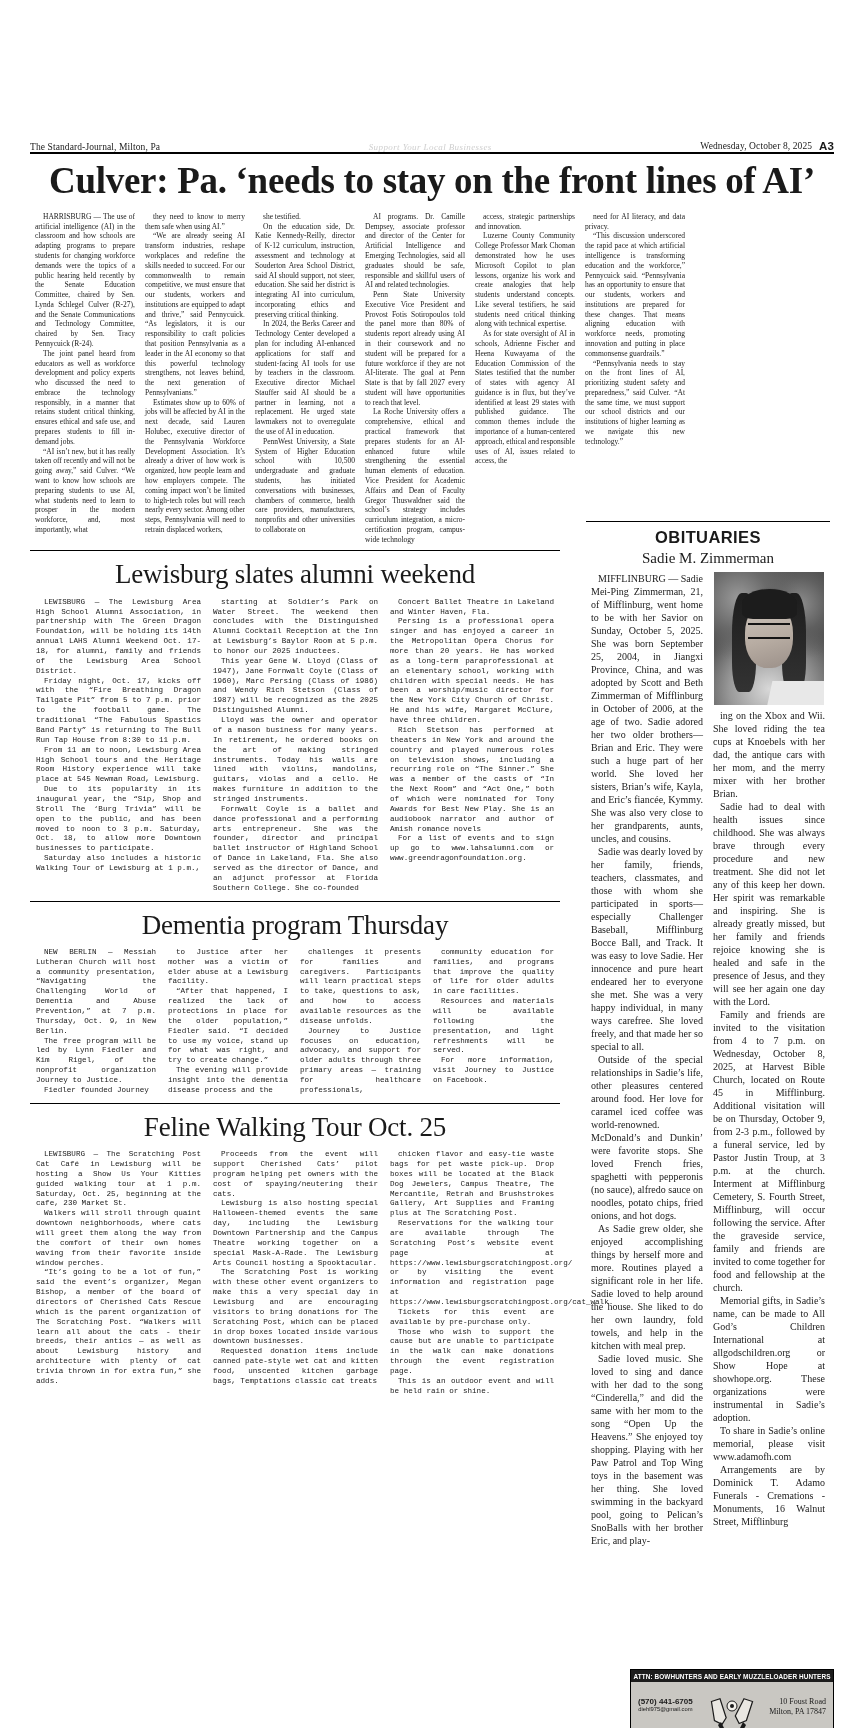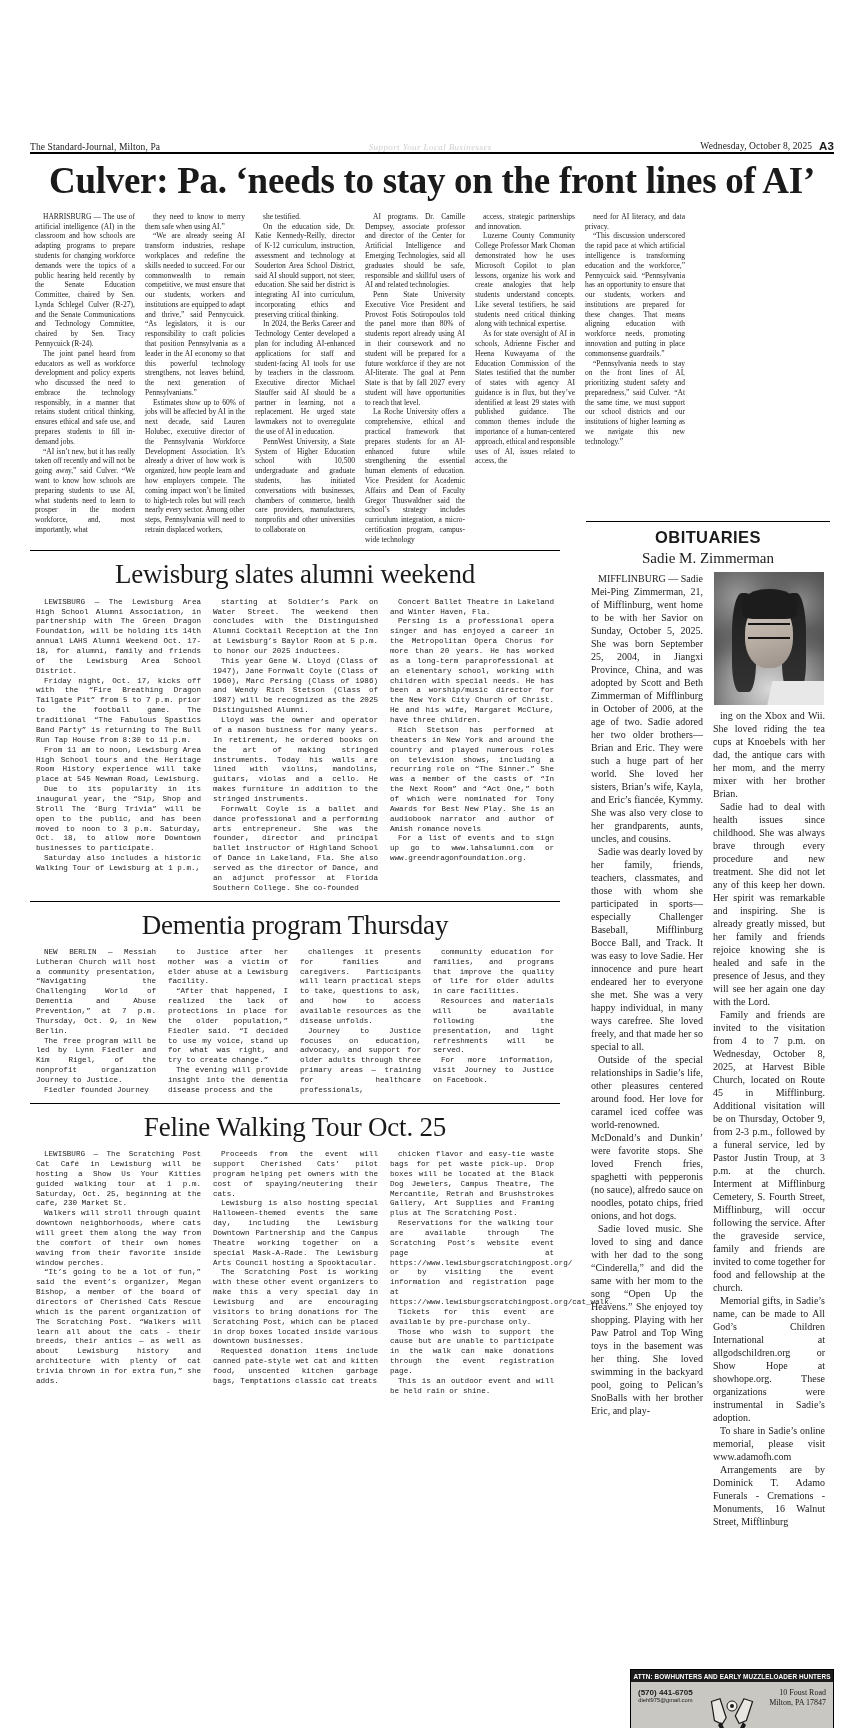--- a/index.html
+++ b/index.html
@@ -193,21 +193,21 @@
   .ad-banner {
     background: #1c1c1c;
     color: #fff;
     font-family: "Liberation Sans", sans-serif;
     font-weight: bold;
     font-size: 6.4px;
     letter-spacing: .1px;
     text-align: center;
     padding: 2.5px 0;
   }
-  .ad-row { display: flex; justify-content: space-between; padding: 6px 7px 0 7px; }
+  .ad-row { display: flex; justify-content: space-between; padding: 6px 7px 0 7px; margin-top: 9px; }
   .ad-phone { font-family: "Liberation Sans", sans-serif; font-weight: bold; font-size: 8px; text-align:center;}
   .ad-email { font-family: "Liberation Sans", sans-serif; font-size: 5.8px; text-align:center;}
   .ad-addr { font-size: 8px; text-align: right; line-height: 1.25; }
   .ad-cleavers {
     position: absolute; left: 50%; top: 28px; transform: translateX(-50%);
     width: 66px; height: 46px;
   }
 </style>
 </head>
 <body>
@@ -341,20 +341,21 @@
 
     <div class="obit-wrap">
       <div class="obit-rule"></div>
       <div class="obit-title">OBITUARIES</div>
       <div class="obit-name">Sadie M. Zimmerman</div>
       <div class="obit-cols">
         <div class="obit-col">
           <p>MIFFLINBURG — Sadie Mei-Ping Zimmerman, 21, of Mifflinburg, went home to be with her Savior on Sunday, October 5, 2025. She was born September 25, 2004, in Jiangxi Province, China, and was adopted by Scott and Beth Zimmerman of Mifflinburg in October of 2006, at the age of two. Sadie adored her two older brothers—Brian and Eric. They were such a huge part of her world. She loved her sisters, Brian’s wife, Kayla, and Eric’s fiancée, Kymmy. She was also very close to her grandparents, aunts, uncles, and cousins.</p>
           <p>Sadie was dearly loved by her family, friends, teachers, classmates, and those with whom she participated in sports—especially Challenger Baseball, Mifflinburg Bocce Ball, and Track. It was easy to love Sadie. Her innocence and pure heart endeared her to everyone she met. She was a very happy individual, in many ways carefree. She loved freely, and that made her so special to all.</p>
           <p>Outside of the special relationships in Sadie’s life, other pleasures centered around food. Her love for caramel iced coffee was world-renowned. McDonald’s and Dunkin’ were favorite stops. She loved French fries, spaghetti with pepperonis (no sauce), alfredo sauce on noodles, potato chips, fried onions, and hot dogs.</p>
+          <p>As Sadie grew older, she enjoyed accomplishing things by herself more and more. Routines played a significant role in her life. Sadie loved to help around the house. She liked to do her own laundry, fold towels, and help in the kitchen with meal prep.</p>
           <p>Sadie loved music. She loved to sing and dance with her dad to the song “Cinderella,” and did the same with her mom to the song “Open Up the Heavens.” She enjoyed toy shopping. Playing with her Paw Patrol and Top Wing toys in the basement was her thing. She loved swimming in the backyard pool, going to Pelican’s SnoBalls with her brother Eric, and play-</p>
         </div>
         <div class="obit-col">
           <div class="obit-photo">
             <div class="hair-l"></div>
               <div class="hair-r"></div>
             <div class="face"></div>
             <div class="hair-top"></div>
             <div class="glasses"></div>
             <div class="shoulder"></div>

